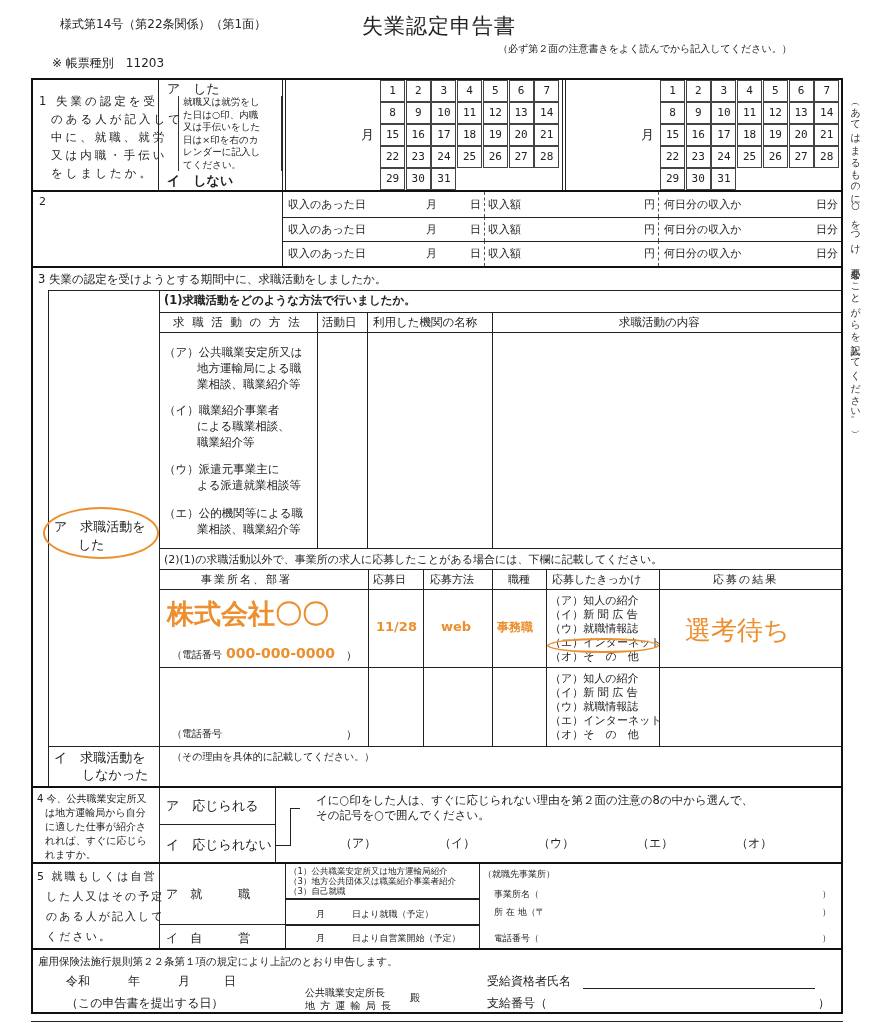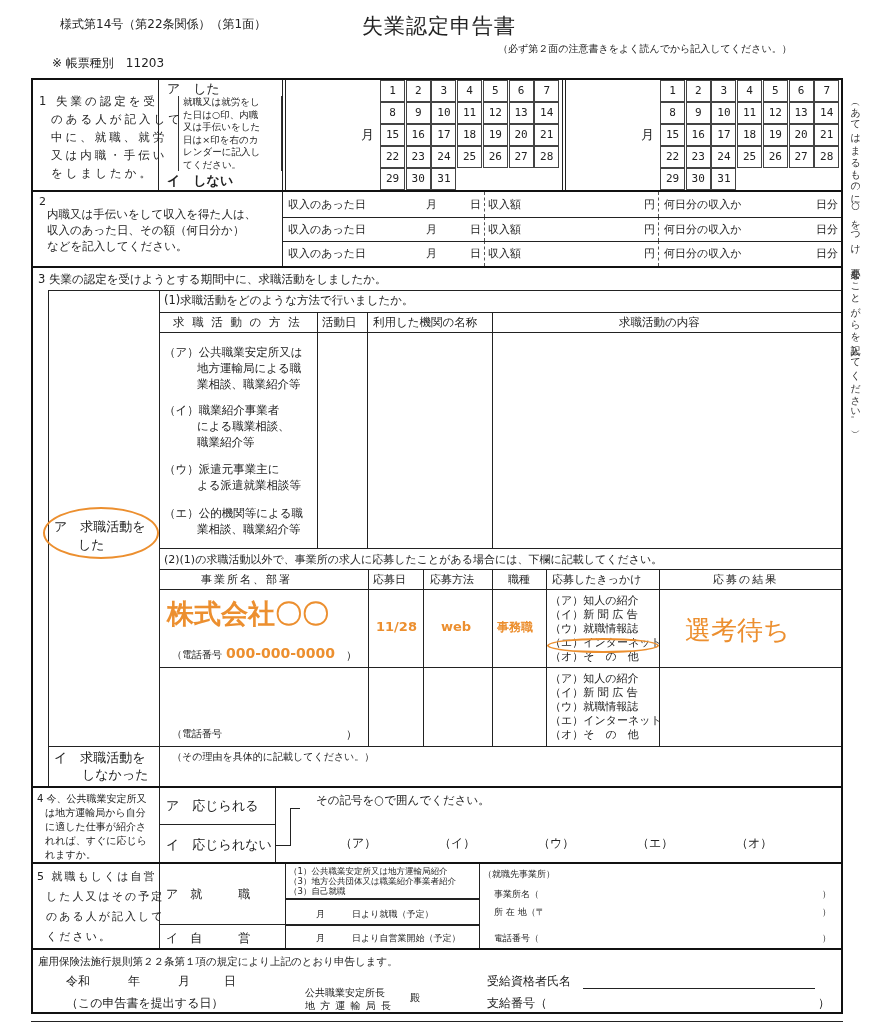--- a/index.html
+++ b/index.html
@@ -120,25 +120,20 @@
       <div class="cell-num" style="left: 154.2px; top: 66px;">28</div>
       <div class="cell-num" style="left: 0px; top: 88px;">29</div>
       <div class="cell-num" style="left: 25.7px; top: 88px;">30</div>
       <div class="cell-num" style="left: 51.4px; top: 88px;">31</div>
     </div>
 </div>
 <div class="line hl thick" style="left:33px;top:190px;width:808px;height:2px;"></div>
 
 <div class="abs" style="left:33px;top:192px;width:808px;height:74px;">
   <div class="t" style="left:6px;top:3px;font-size:11px;">2</div>
-  <div class="abs" style="left:14px;top:14px;font-size:11.5px;line-height:16px;">
-    <div>内職又は手伝いをして収入を得た人は、</div>
-    <div>収入のあった日、その額（何日分か）</div>
-    <div>などを記入してください。</div>
-  </div>
   <div class="line vl" style="left:249px;top:0;height:74px;"></div>
   <div id="s2rows" class="abs" style="left:249px;top:0;width:559px;height:74px;">
       <div class="abs" style="left: 0px; top: 0px; width: 559px; height: 24.7px; font-size: 11px;">
         <span class="t" style="left: 6px; top: 5px;">収入のあった日</span>
         <span class="t" style="left: 144px; top: 5px;">月</span>
         <span class="t" style="left: 188px; top: 5px;">日</span>
         <span class="t" style="left: 206px; top: 5px;">収入額</span>
         <span class="t" style="left: 362px; top: 5px;">円</span>
         <span class="t" style="left: 382px; top: 5px;">何日分の収入か</span>
         <span class="t" style="left: 534px; top: 5px;">日分</span>
@@ -172,21 +167,21 @@
     </div>
 </div>
 <div class="line hl thick" style="left:33px;top:266px;width:808px;height:2px;"></div>
 
 <div class="t" style="left:38px;top:272px;font-size:11.5px;">3 失業の認定を受けようとする期間中に、求職活動をしましたか。</div>
 
 <div class="line vl" style="left:48px;top:290px;height:496px;"></div>
 <div class="line hl" style="left:48px;top:290px;width:793px;"></div>
 <div class="line vl" style="left:159px;top:290px;height:496px;"></div>
 
-<div class="t" style="left:164px;top:293px;font-size:11.5px;">(1)求職活動をどのような方法で行いましたか。</div>
+<div class="t" style="left:164px;top:293px;font-size:11.5px;font-weight:bold;">(1)求職活動をどのような方法で行いましたか。</div>
 <div class="line hl" style="left:159px;top:312px;width:682px;"></div>
 
 <div class="abs" style="left:159px;top:312px;width:682px;height:20px;font-size:11.5px;">
   <div class="t" style="left:14px;top:3px;letter-spacing:2px;">求 職 活 動 の 方 法</div>
   <div class="t" style="left:163px;top:3px;">活動日</div>
   <div class="t" style="left:214px;top:3px;">利用した機関の名称</div>
   <div class="t" style="left:460px;top:3px;">求職活動の内容</div>
 </div>
 <div class="line hl" style="left:159px;top:332px;width:682px;"></div>
 <div class="line vl" style="left:317px;top:312px;height:236px;"></div>
@@ -282,20 +277,21 @@
 <div class="line vl" style="left:159px;top:788px;height:74px;"></div>
 <div class="line vl" style="left:275px;top:788px;height:74px;"></div>
 <div class="line hl" style="left:159px;top:824px;width:116px;"></div>
 <div class="t" style="left:166px;top:797px;font-size:13px;">ア　応じられる</div>
 <div class="t" style="left:166px;top:836px;font-size:13px;">イ　応じられない</div>
 
 <div class="line vl" style="left:290px;top:808px;height:37px;"></div>
 <div class="line hl" style="left:290px;top:808px;width:10px;"></div>
 <div class="line hl" style="left:276px;top:845px;width:15px;"></div>
 <div class="abs" style="left:316px;top:793px;font-size:11.5px;line-height:15px;">
+  <div>イに○印をした人は、すぐに応じられない理由を第２面の注意の8の中から選んで、</div>
   <div>その記号を○で囲んでください。</div>
 </div>
 <div id="s4choices" class="abs" style="left:340px;top:835px;width:480px;font-size:12px;">
     <span class="t" style="left: 0px; top: 0px;">（ア）</span>
     <span class="t" style="left: 99px; top: 0px;">（イ）</span>
     <span class="t" style="left: 198px; top: 0px;">（ウ）</span>
     <span class="t" style="left: 297px; top: 0px;">（エ）</span>
     <span class="t" style="left: 396px; top: 0px;">（オ）</span>
   </div>
 <div class="line hl thick" style="left:33px;top:862px;width:808px;height:2px;"></div>

